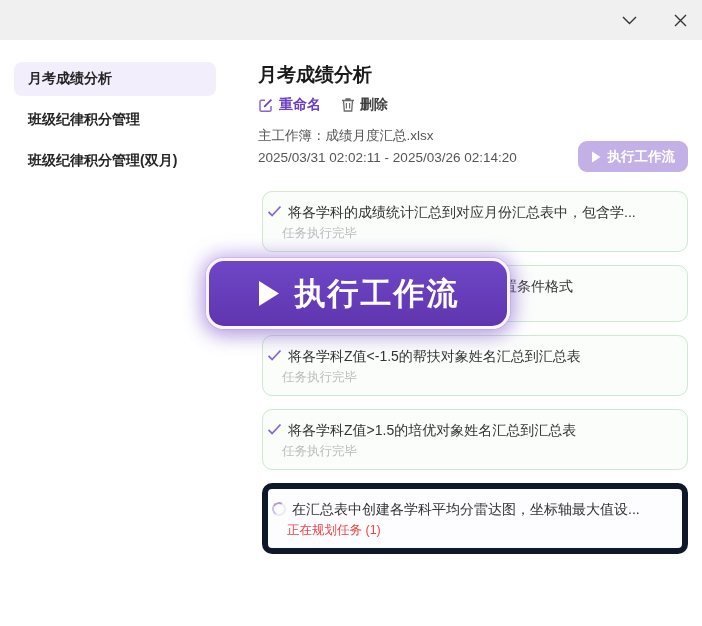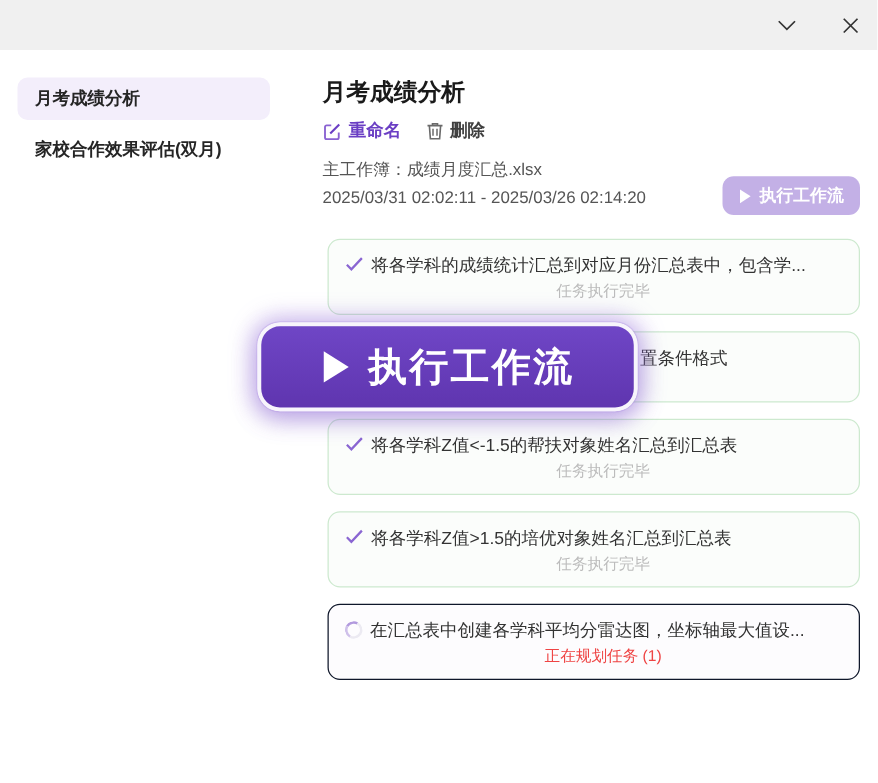--- a/index.html
+++ b/index.html
@@ -33,27 +33,27 @@
   .meta { margin-top:11px; font-size:13.5px; color:#555555; line-height:22px; }
   .exec-btn-small {
     position:absolute; top:101px; right:14px; height:31px; padding:0 13px;
     background:#c3b0e6; border:none; border-radius:9px; color:#ffffff; font-weight:700;
     font-size:13.5px; display:flex; align-items:center; gap:7px; cursor:pointer;
     font-family:inherit;
   }
   
   .tasks { margin-top:22px; margin-left:4px; width:426px; }
   .task-card {
-    border-radius:10px; padding:10px 13px 8px; margin-bottom:13px; min-height:57px;
+    border-radius:10px; padding:10px 4px 8px; margin-bottom:13px; min-height:57px;
   }
   .task-card.done { border:1px solid #cde9cf; background:#fbfdfb; }
-  .task-card.running { border:1px solid #0f172a; background:#fdfcfe; }
+  .task-card.running { border:6px solid #0f172a; background:#fdfcfe; }
   .task-main { display:flex; align-items:flex-start; gap:6px; font-size:14px; color:#333333; line-height:21px; white-space:nowrap; overflow:hidden; }
   .task-main .ticon { flex:none; margin-top:3px; }
-  .task-status { margin-left:15px; margin-top:1px; font-size:12.5px; color:#bcbcbc; line-height:19px;text-align:center; }
+  .task-status { margin-left:15px; margin-top:1px; font-size:12.5px; color:#bcbcbc; line-height:19px; }
   .task-card.running .task-status { color:#ef4444; }
   .obscured { margin-left:236px; }
   .spinner {
     width:14px; height:14px; border-radius:50%;
     border:2px solid #eceaf2; border-top-color:#b29ade; border-left-color:#cfc0ea;
     transform:rotate(-15deg); margin-top:3px; flex:none;
   }
   
   .exec-overlay {
     position:absolute; left:206px; top:258px; width:304px; height:71px; z-index:5;
@@ -86,21 +86,24 @@
   </div>
 </div>
 
 <div class="content">
 
   <div class="sidebar">
     <div class="side-item active">
       <span>月考成绩分析</span>
     </div>
     <div class="side-item">
-      <span>家校合作效果评估(双月)</span>
+      <span>班级纪律积分管理</span>
+    </div>
+    <div class="side-item">
+      <span>班级纪律积分管理(双月)</span>
     </div>
   </div>
 
   <div class="main">
     <div class="page-title">月考成绩分析</div>
 
     <div class="actions">
       <div class="action-btn rename">
         <span>
           <svg width="16" height="16" viewBox="0 0 16 16">

